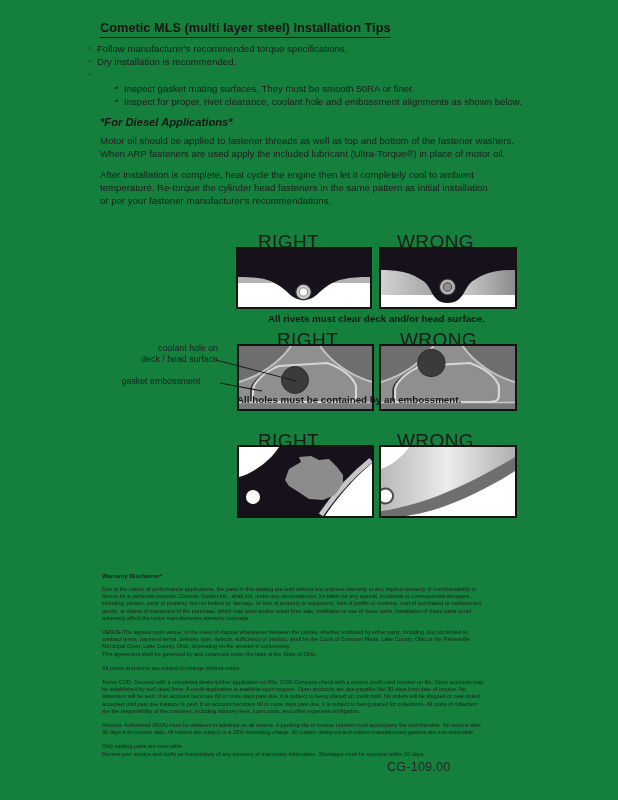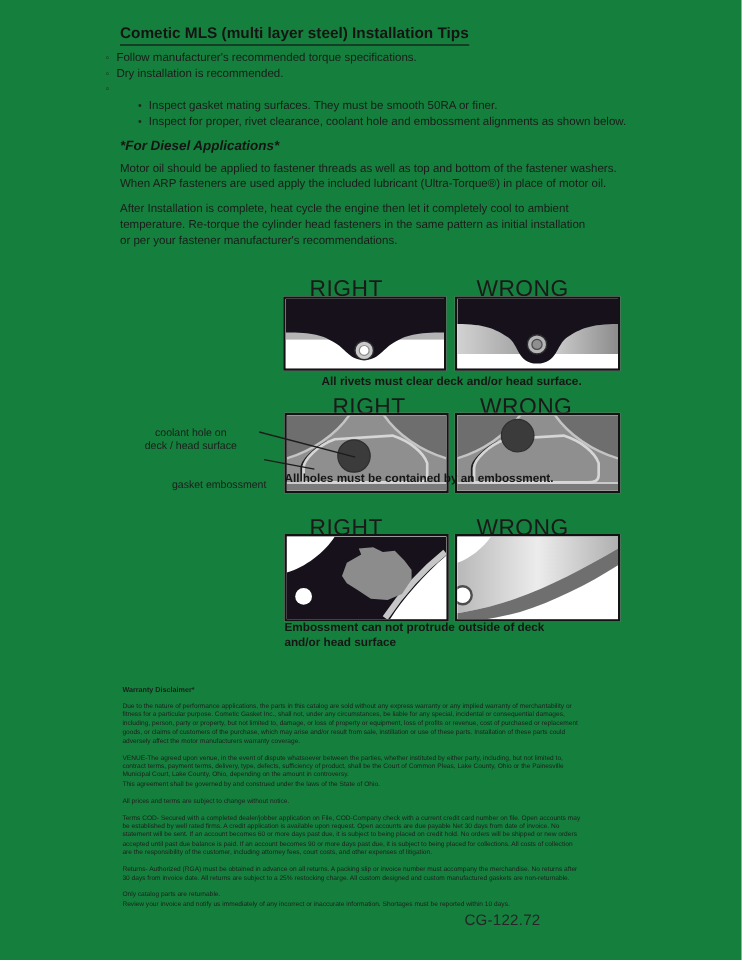--- a/index.html
+++ b/index.html
@@ -102,25 +102,25 @@
       <path d="M0,0 H133 V21 C110,21 102,25 91,32 C82,38 83,54 66,54 C50,54 51,38 42,32 C31,25 23,21 0,21 Z" fill="#17111c"></path>
       <circle cx="66" cy="38" r="8" fill="#b5b5b5" stroke="#2e2e2e" stroke-width="1.2"></circle>
       <circle cx="66" cy="38" r="4.2" fill="#8f8f8f" stroke="#4a4a4a" stroke-width="1"></circle>
     </svg>
   </div>
   <div class="cap" style="left:244px;top:313px;margin-left:24px;">All rivets must clear deck and/or head surface.</div>
 
   <div class="lbl" style="left:277px;top:329px;">RIGHT</div>
   <div class="lbl" style="left:400px;top:329px;">WRONG</div>
 
-  <div class="callout" style="left:100px;top:355px;width:118px;text-align:center;">
+  <div class="callout" style="left:100px;top:343px;width:118px;">
     <div>coolant hole on</div>
     <div>deck / head surface</div>
   </div>
-  <div class="callout" style="left:100px;top:399px;width:122px;">
+  <div class="callout" style="left:100px;top:376px;width:122px;text-align:center;">
     <div>gasket embossment</div>
   </div>
   <svg class="leader" width="92" height="44">
     <line x1="4" y1="6" x2="84" y2="27" stroke="#1c1c1c" stroke-width="1.1"></line>
     <line x1="8" y1="29" x2="50" y2="37" stroke="#1c1c1c" stroke-width="1.1"></line>
   </svg>
 
   <div class="dbox" style="left:237px;top:344px;width:133px;height:63px;">
     <svg viewBox="0 0 133 63" preserveAspectRatio="none">
       <rect x="0" y="0" width="133" height="63" fill="#8f8f8f"></rect>
@@ -170,24 +170,20 @@
           <stop offset="0" stop-color="#b8b8b8"></stop>
             <stop offset="0.5" stop-color="#ececec"></stop>
             <stop offset="1" stop-color="#b0b0b0"></stop>
         </linearGradient>
       </defs>
       <rect x="0" y="0" width="133" height="69" fill="#ffffff"></rect>
       <path d="M28,0 H133 V10 C106,26 76,42 48,52 C31,58 14,62 0,64 L0,22 C11,18 21,10 28,0 Z" fill="url(#g3)"></path>
       <path d="M133,10 V24 C108,40 80,54 52,63 C34,68 15,71 0,72 L0,64 C14,62 31,58 48,52 C76,42 106,26 133,10 Z" fill="#6f6f6f"></path>
       <circle cx="4.5" cy="49" r="7.5" fill="#ffffff" stroke="#4d4d4d" stroke-width="2"></circle>
     </svg>
-  </div>
-  <div class="cap" style="left:237px;top:518px;">
-    <div>Embossment can not protrude outside of deck</div>
-    <div>and/or head surface</div>
   </div>
 
   <div class="legal">
     <div class="lh">Warranty Disclaimer*</div>
     <p>Due to the nature of performance applications, the parts in this catalog are sold without any express warranty or any implied warranty of merchantability or
 fitness for a particular purpose.  Cometic Gasket Inc., shall not, under any circumstances, be liable for any special, incidental or consequential damages,
 including, person, party or property, but not limited to, damage, or loss of property or equipment, loss of profits or revenue, cost of purchased or replacement
 goods, or claims of customers of the purchase, which may arise and/or result from sale, instillation or use of these parts.  Installation of these parts could
 adversely affect the motor manufacturers warranty coverage.</p>
     <p class="tight">VENUE-The agreed upon venue, in the event of dispute whatsoever between the parties, whether instituted by either party, including, but not limited to,
@@ -199,15 +195,15 @@
 be established by well rated firms.  A credit application is available upon request.  Open accounts are due payable Net 30 days from date of invoice.  No
 statement will be sent.  If an account becomes 60 or more days past due, it is subject to being placed on credit hold.  No orders will be shipped or new orders
 accepted until past due balance is paid.  If an account becomes 90 or more days past due, it is subject to being placed for collections.  All costs of collection
 are the responsibility of the customer, including attorney fees, court costs, and other expenses of litigation.</p>
     <p>Returns- Authorized (RGA) must be obtained in advance on all returns.  A packing slip or invoice number must accompany the merchandise.  No returns after
 30 days from invoice date.  All returns are subject to a 25% restocking charge.  All custom designed and custom manufactured gaskets are non-returnable.</p>
     <p class="tight">Only catalog parts are returnable.</p>
     <p class="tight">Review your invoice and notify us immediately of any incorrect or inaccurate information.  Shortages must be reported within 10 days.</p>
   </div>
 
-  <div class="footer">CG-122.72</div>
+  <div class="footer">CG-109.00</div>
 
 </div>
 
 </body></html>

